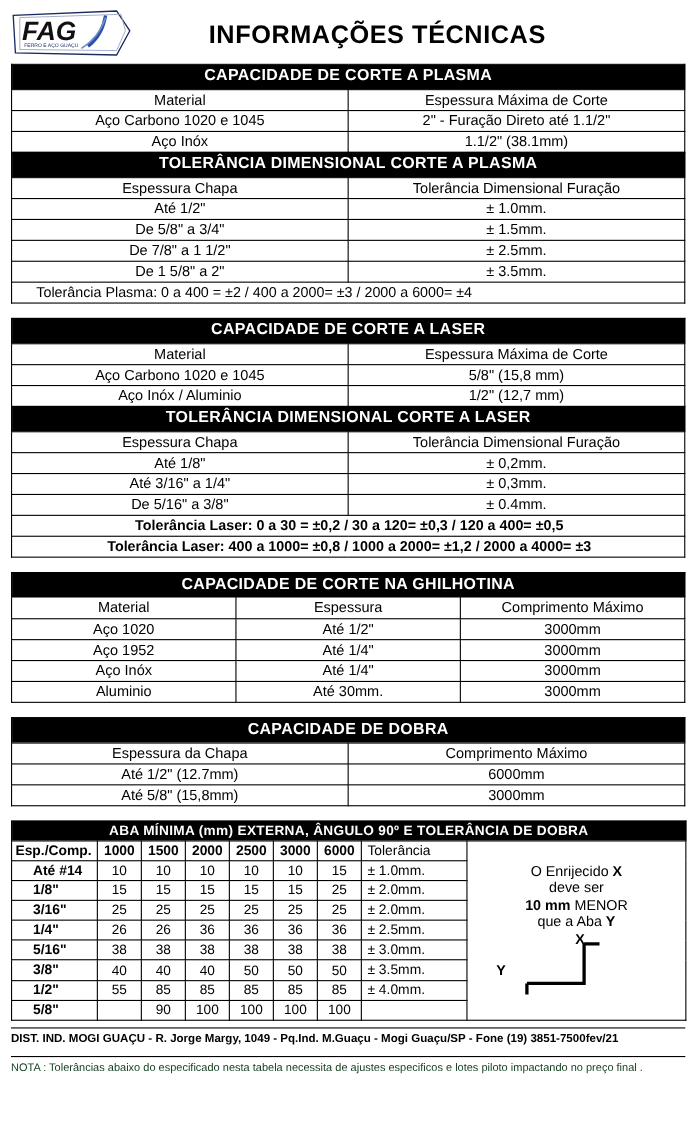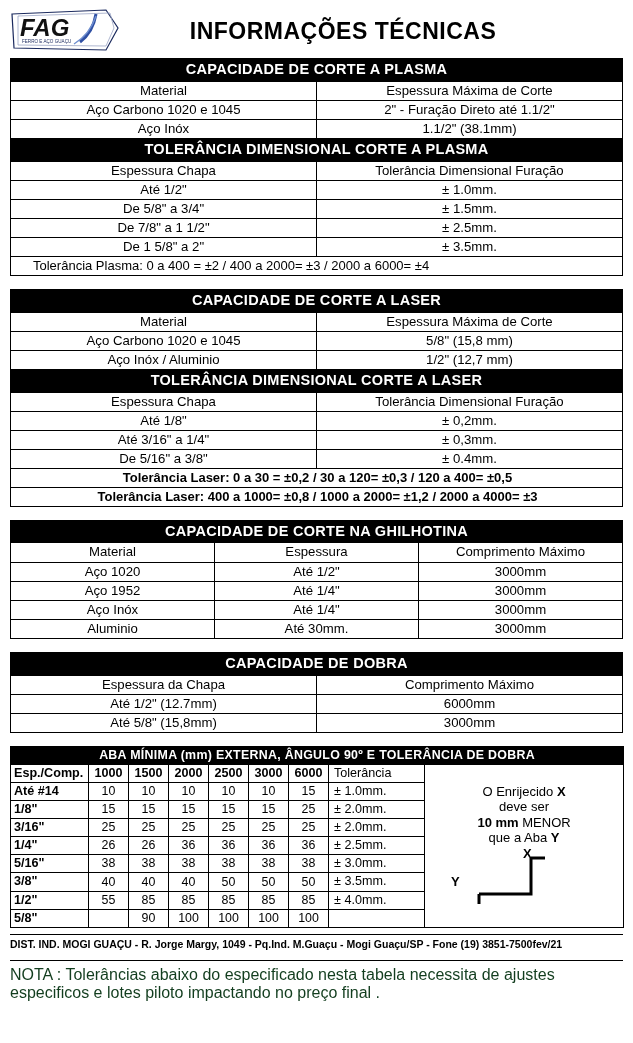--- a/index.html
+++ b/index.html
@@ -39,21 +39,21 @@
   .note-row td{text-align:left;padding-left:22px;font-size:13px;}
   .note-row-b td{text-align:center;padding-left:4px;font-size:13px;font-weight:bold;}
 
   .gap{height:13px;}
 
   
   .aba{width:613px;margin:0 10px;border-collapse:collapse;table-layout:fixed;}
   .aba td{
     border:1px solid #000;font-size:12.4px;text-align:center;padding:1px 1px;line-height:1.2;
   }
-  .aba .lbl{text-align:left;font-weight:bold;padding-left:3px;font-size:12.6px;margin-top:24px;}
+  .aba .lbl{text-align:left;font-weight:bold;padding-left:19px;font-size:12.6px;margin-top:24px;}
   .aba .tol{text-align:left;padding-left:5px;font-size:12.6px;}
   .aba .colhdr{font-weight:bold;font-size:12.6px;}
   .aba .tolhdr{text-align:left;padding-left:5px;font-weight:normal;font-size:12.6px;}
 
   .sidebox{border:1px solid #000;vertical-align:middle;text-align:center;}
   .sidebox .l1{font-size:13px;margin-top:2px;}
   .sidebox .l2{font-size:13px;}
   .sidebox .l3{font-size:13px;font-weight:bold;}
   .sidebox .l4{font-size:13px;}
   .bld{font-weight:bold;}
@@ -63,21 +63,21 @@
   .diagram .xlab{position:absolute;top:-2px;left:74px;font-weight:bold;font-size:13px;}
   .diagram .ylab{position:absolute;top:26px;left:2px;font-weight:bold;font-size:13px;}
 
   
   .footer{
     margin:6px 10px 0 10px;border-top:1px solid #000;padding-top:3px;
     display:flex;justify-content:flex-start;font-size:10.5px;font-weight:bold;
   }
   .note{
     margin:10px 10px 0 10px;border-top:1px solid #000;padding-top:5px;
-    font-size:16px;color:#123d1e;
+    font-size:10px;color:#123d1e;
   }
 </style>
 </head>
 <body>
 
 <div class="page">
 
   <div class="header">
     <div class="logo">
       <svg width="110" height="46" viewBox="0 0 110 46" xmlns="http://www.w3.org/2000/svg">

